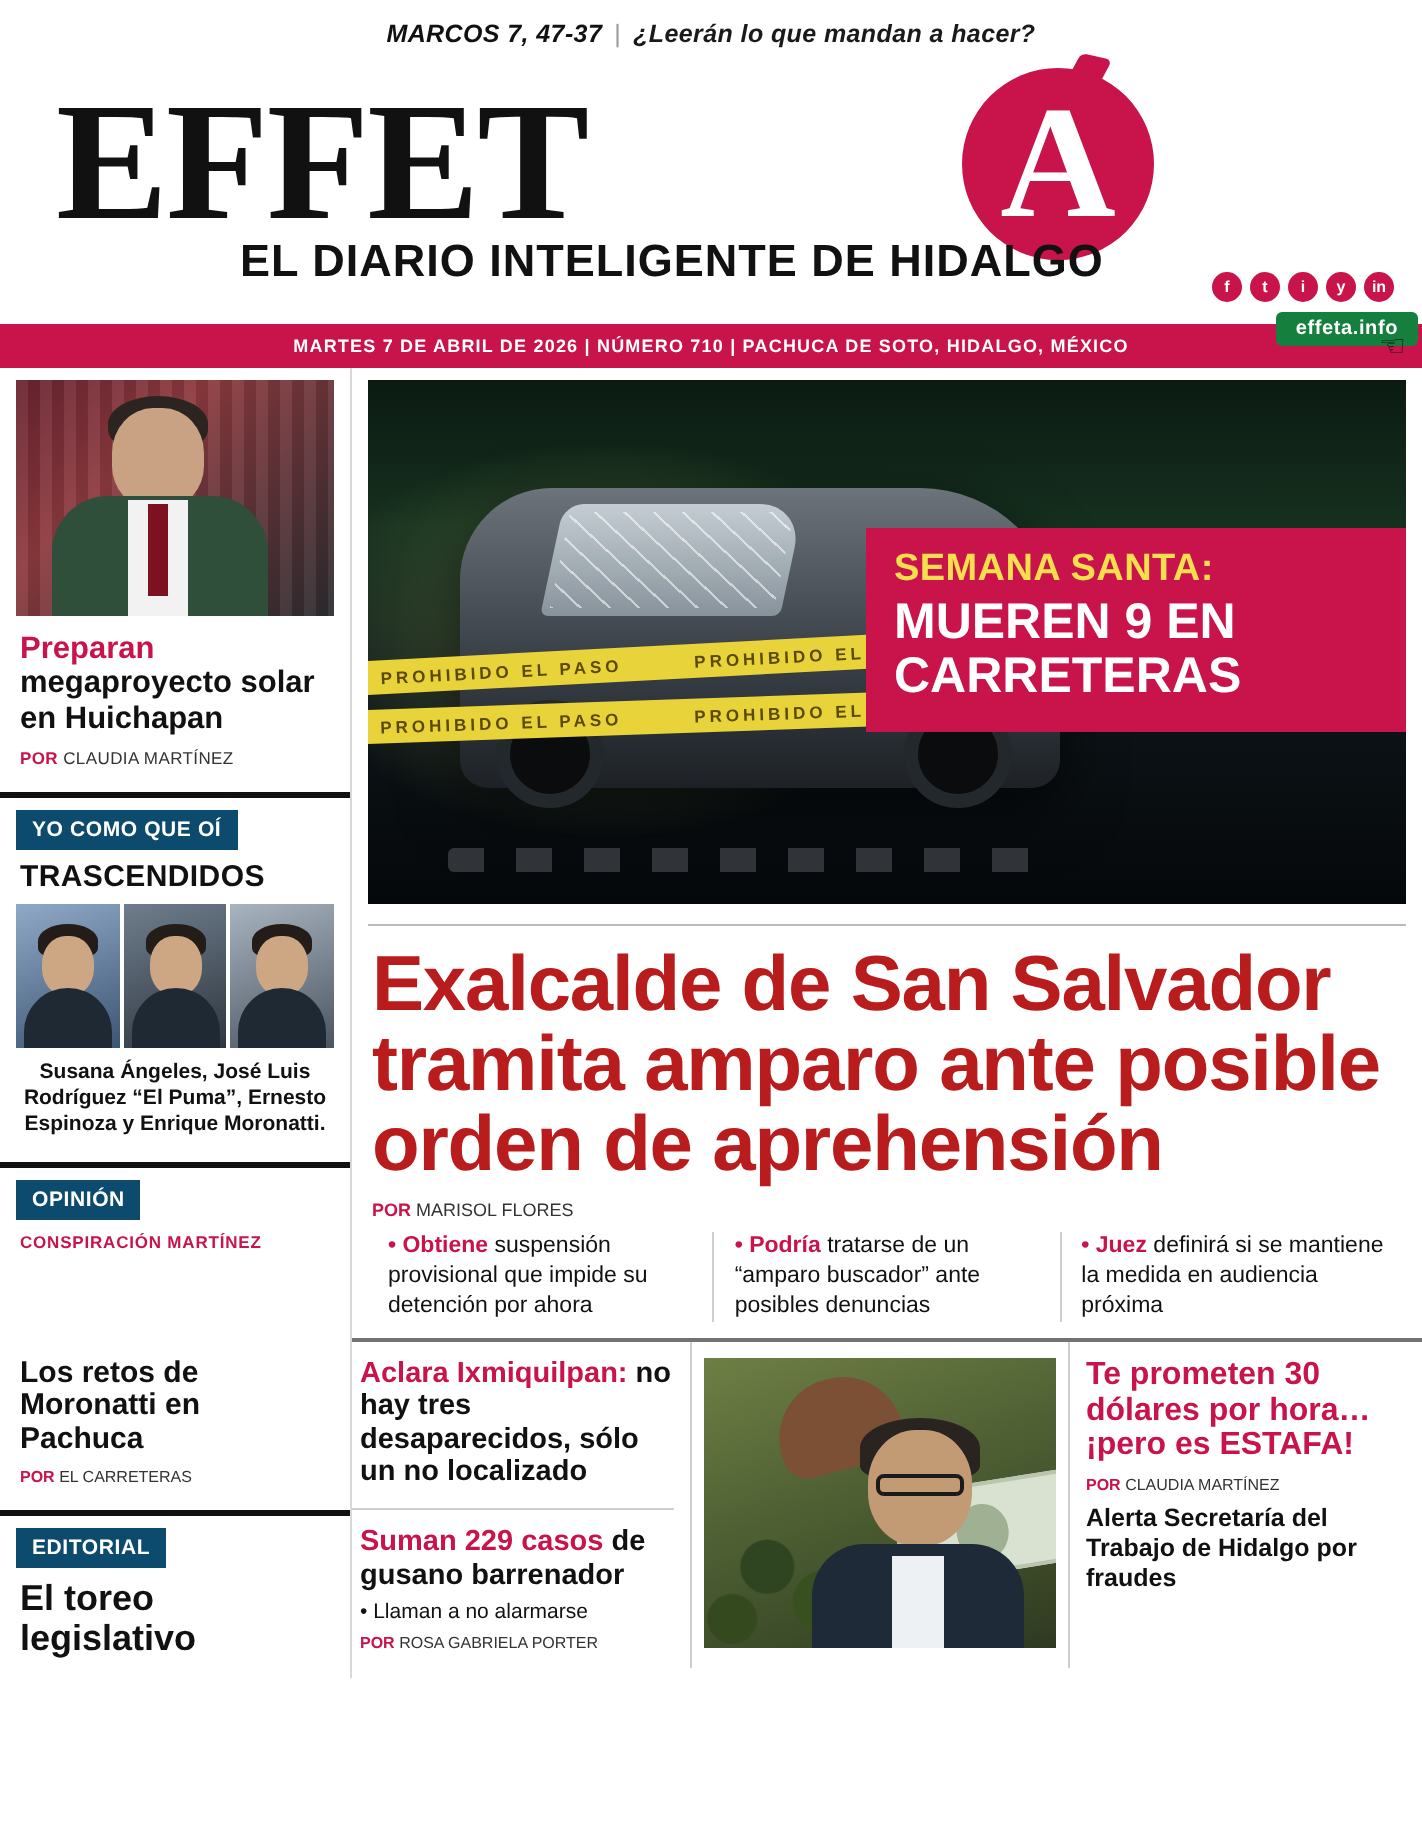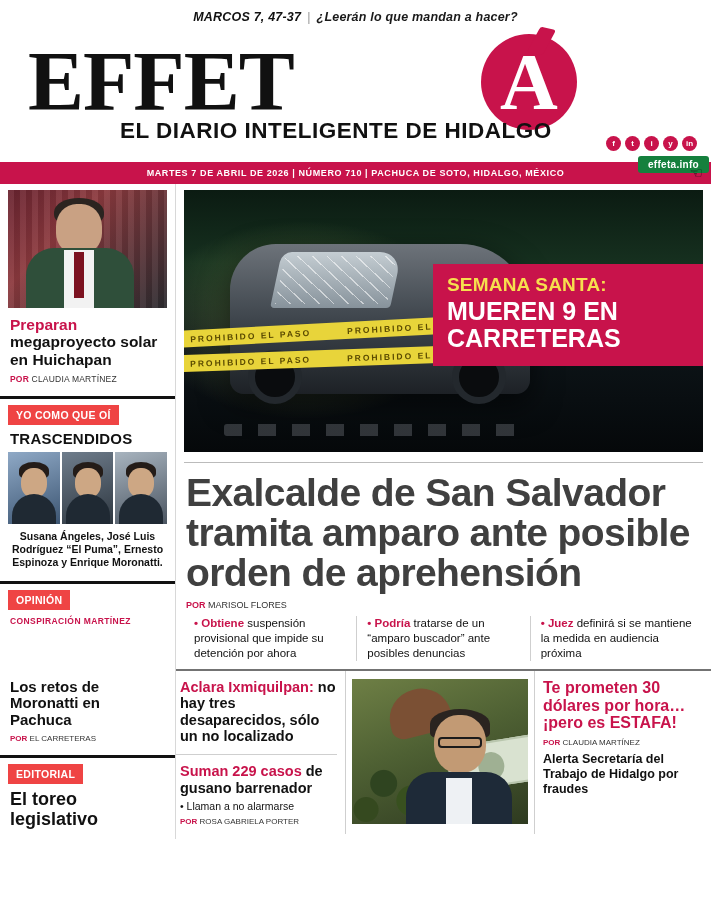--- a/index.html
+++ b/index.html
@@ -104,21 +104,21 @@
     padding: 8px 10px 2px 10px; font-weight: 800; font-size: 15.5px; line-height: 1.12;
     color:#111;
   }
   .lead-head .hl { color:#c8134b; }
   .byline { padding: 4px 10px 8px 10px; font-size: 8.5px; color:#333; letter-spacing:.2px; }
   .byline b { color:#c8134b; font-weight:800; }
   .divider-thick { height:3px; background:#111; margin: 4px 0 0 0; }
 
   
   .sec-tag {
-    background:#ef4444; color:#fff; font-size:10.5px; font-weight:800;
+    background:#0c4a6e; color:#fff; font-size:10.5px; font-weight:800;
     padding: 4px 8px; letter-spacing:.3px; display:inline-block;
   }
   .sec-tag-row { padding: 6px 8px 0 8px; }
   .sec-sub {
     padding: 5px 10px 5px 10px; font-weight:800; font-size:15px; color:#111;
     letter-spacing:.2px;
   }
   .trio { display:flex; gap:2px; margin: 0 8px; height: 72px; }
   .trio .ph { flex:1; position:relative; overflow:hidden; }
   .ph1 { background: linear-gradient(160deg,#8fa9c6,#3c5572); }
@@ -182,21 +182,21 @@
     position:absolute; right:0; top:74px; width:270px; background:#c8134b;
     padding: 10px 14px 14px 14px; color:#fff;
   }
   .hero-box .hb1 { font-weight:800; font-size:19px; color:#f6df4e; letter-spacing:.2px; }
   .hero-box .hb2 { font-weight:800; font-size:25px; line-height:1.08; margin-top:2px; }
 
   
   .main-rule { height:1px; background:#bbb; margin: 10px 8px 0 8px; }
   .main-head {
     padding: 10px 10px 0 10px; font-weight:800; font-size: 39px; line-height: 1.02;
-    color:#404040; letter-spacing:-.6px;
+    color:#b91c1c; letter-spacing:-.6px;
   }
   .main-by { padding: 8px 10px 6px 10px; font-size:9px; color:#333; }
   .main-by b { color:#c8134b; font-weight:800; }
   .bullets { display:flex; padding: 0 8px 8px 8px; gap: 0; }
   .bcol { flex:1; padding: 0 10px; font-size:11.5px; line-height:1.3; color:#111; position:relative; }
   .bcol + .bcol { border-left:1px solid #cfcfcf; }
   .bcol b { color:#c8134b; font-weight:800; }
   .bdot { color:#c8134b; font-weight:800; }
 
   

